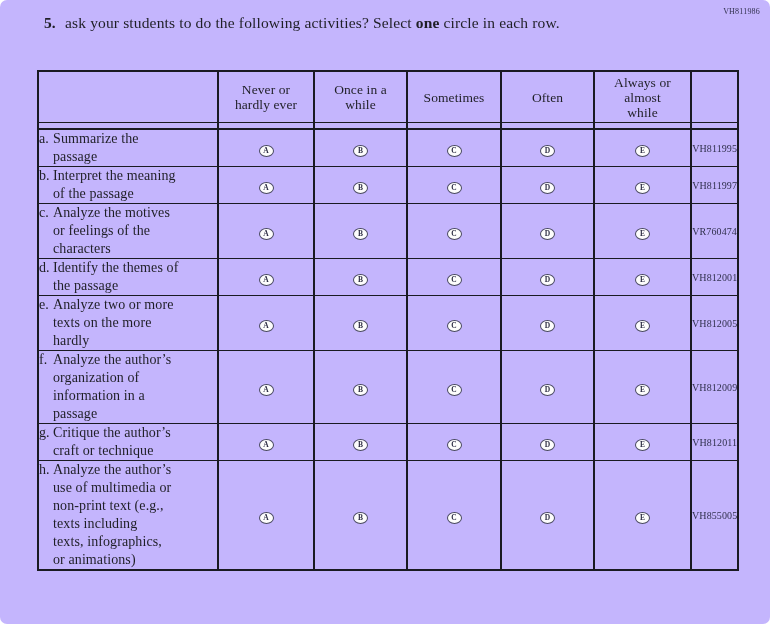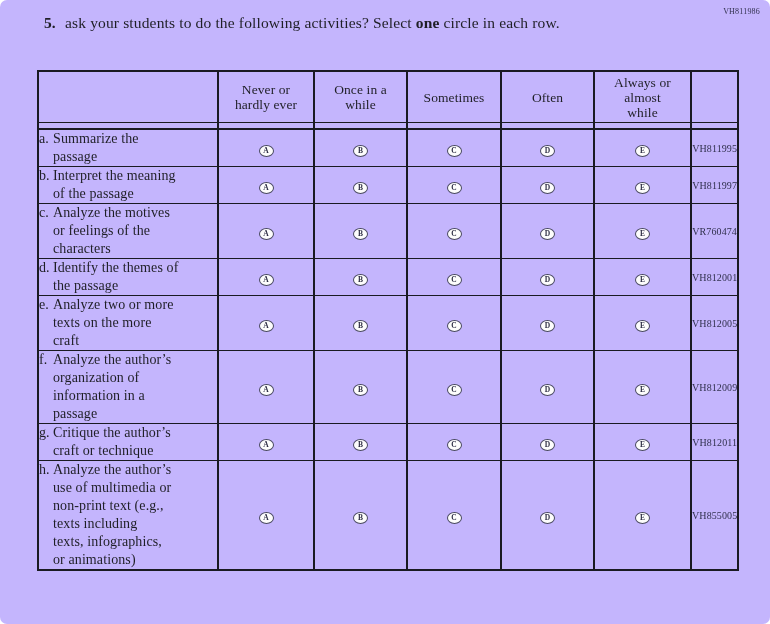--- a/index.html
+++ b/index.html
@@ -210,21 +210,21 @@
           <td class="option-cell"><span class="circle">E</span></td>
           <td class="code-cell">VH812001</td>
         </tr>
         <tr style="height: 55px;">
           <td class="label-cell">
             <div class="label-flex">
               <span class="row-letter">e.</span>
               <span class="label-lines">
                 <div>Analyze two or more</div>
                 <div>texts on the more</div>
-                <div>craft</div>
+                <div>hardly</div>
               </span>
             </div>
           </td>
           <td class="option-cell"><span class="circle">A</span></td>
           <td class="option-cell"><span class="circle">B</span></td>
           <td class="option-cell"><span class="circle">C</span></td>
           <td class="option-cell"><span class="circle">D</span></td>
           <td class="option-cell"><span class="circle">E</span></td>
           <td class="code-cell">VH812005</td>
         </tr>

